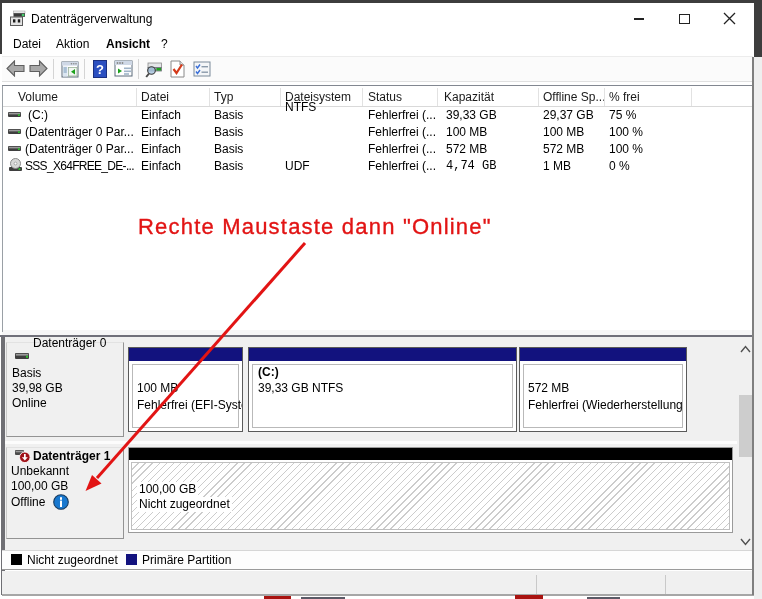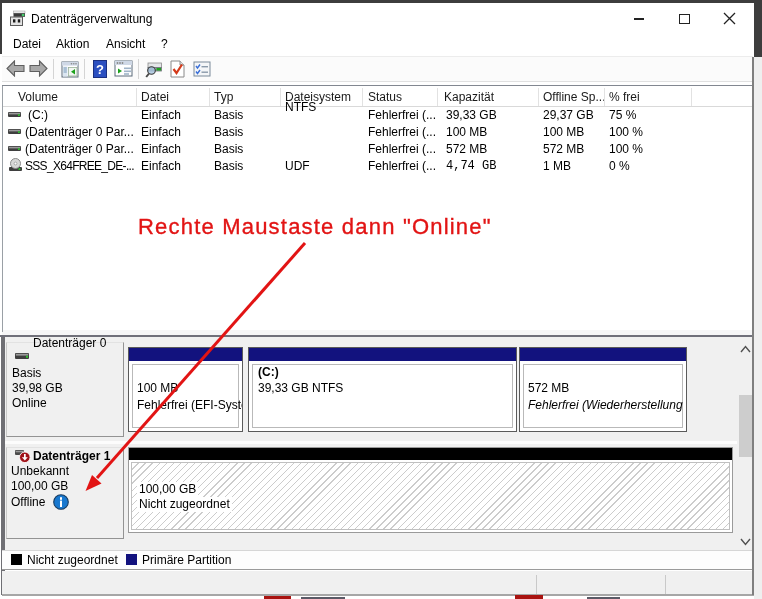--- a/index.html
+++ b/index.html
@@ -31,21 +31,21 @@
 
   <div class="abs" style="left:634px;top:18px;width:10px;height:1.5px;background:#222;"></div>
   <div class="abs" style="left:679px;top:14px;width:11px;height:10px;border:1.2px solid #222;"></div>
   <svg class="abs" style="left:723px;top:12px;" width="13" height="13" viewBox="0 0 13 13">
     <path d="M1 1 L12 12 M12 1 L1 12" stroke="#222" stroke-width="1.3"></path>
   </svg>
 
   <div class="abs" style="left:2px;top:33px;width:751px;height:23px;background:#fff;"></div>
   <div class="abs t12" style="left:13px;top:37px;">Datei</div>
   <div class="abs t12" style="left:56px;top:37px;">Aktion</div>
-  <div class="abs t12" style="left:106px;top:37px;">Ansicht</div>
+  <div class="abs t12" style="left:106px;top:37px;font-weight:bold;">Ansicht</div>
   <div class="abs t12" style="left:161px;top:37px;">?</div>
 
   <div class="abs" style="left:2px;top:56px;width:751px;height:26px;background:#fbfbfb;border-top:1px solid #ececec;border-bottom:1px solid #e0e0e0;"></div>
 
   <svg class="abs" style="left:6px;top:60px;" width="19" height="17" viewBox="0 0 19 17">
     <path d="M8.5 1 L1 8.5 L8.5 16 L8.5 11.5 L18 11.5 L18 5.5 L8.5 5.5 Z" fill="#a9a9a9" stroke="#5f5f5f" stroke-width="1.1"></path>
   </svg>
   <svg class="abs" style="left:29px;top:60px;" width="19" height="17" viewBox="0 0 19 17">
     <path d="M10.5 1 L18 8.5 L10.5 16 L10.5 11.5 L1 11.5 L1 5.5 L10.5 5.5 Z" fill="#a9a9a9" stroke="#5f5f5f" stroke-width="1.1"></path>
   </svg>
@@ -205,21 +205,21 @@
   <div class="abs" style="left:248px;top:347px;width:269px;height:85px;border:1px solid #5a5a5a;background:#fff;overflow:hidden;">
     <div style="position:absolute;left:0;top:0;width:100%;height:13px;background:#12127e;"></div>
     <div style="position:absolute;left:3px;top:16px;right:3px;bottom:3px;border:1px solid #b9b9b9;"></div>
     <div class="abs t12" style="left:9px;top:17px;font-weight:bold;">(C:)</div>
     <div class="abs t12" style="left:9px;top:33px;">39,33 GB NTFS</div>
   </div>
   <div class="abs" style="left:519px;top:347px;width:168px;height:85px;border:1px solid #5a5a5a;background:#fff;overflow:hidden;">
     <div style="position:absolute;left:0;top:0;width:100%;height:13px;background:#12127e;"></div>
     <div style="position:absolute;left:3px;top:16px;right:3px;bottom:3px;border:1px solid #b9b9b9;"></div>
     <div class="abs t12" style="left:8px;top:33px;">572 MB</div>
-    <div class="abs t12" style="left:8px;top:50px;font-style:italic;">Fehlerfrei (Wiederherstellung</div>
+    <div class="abs t12" style="left:8px;top:50px;">Fehlerfrei (Wiederherstellung</div>
   </div>
 
   <div class="abs" style="left:6px;top:447px;width:118px;height:92px;background:#f0f0f0;border-style:solid;border-width:1px;border-color:#e2e2e2 #939393 #939393 #c9c9c9;"></div>
   <svg class="abs" style="left:13px;top:449px;" width="18" height="14" viewBox="0 0 18 14">
     <rect x="2" y="1" width="9" height="5" rx="1" fill="#4a4a4a"></rect>
     <rect x="2.6" y="1.8" width="7.8" height="1.5" fill="#9a9a9a"></rect>
     <circle cx="11.8" cy="8.3" r="5.3" fill="#a01218" stroke="#fff" stroke-width="0.9"></circle>
     <rect x="11" y="5" width="1.7" height="4" fill="#fff"></rect>
     <path d="M8.9 8.3 L14.8 8.3 L11.85 11.6 Z" fill="#fff"></path>
   </svg>

